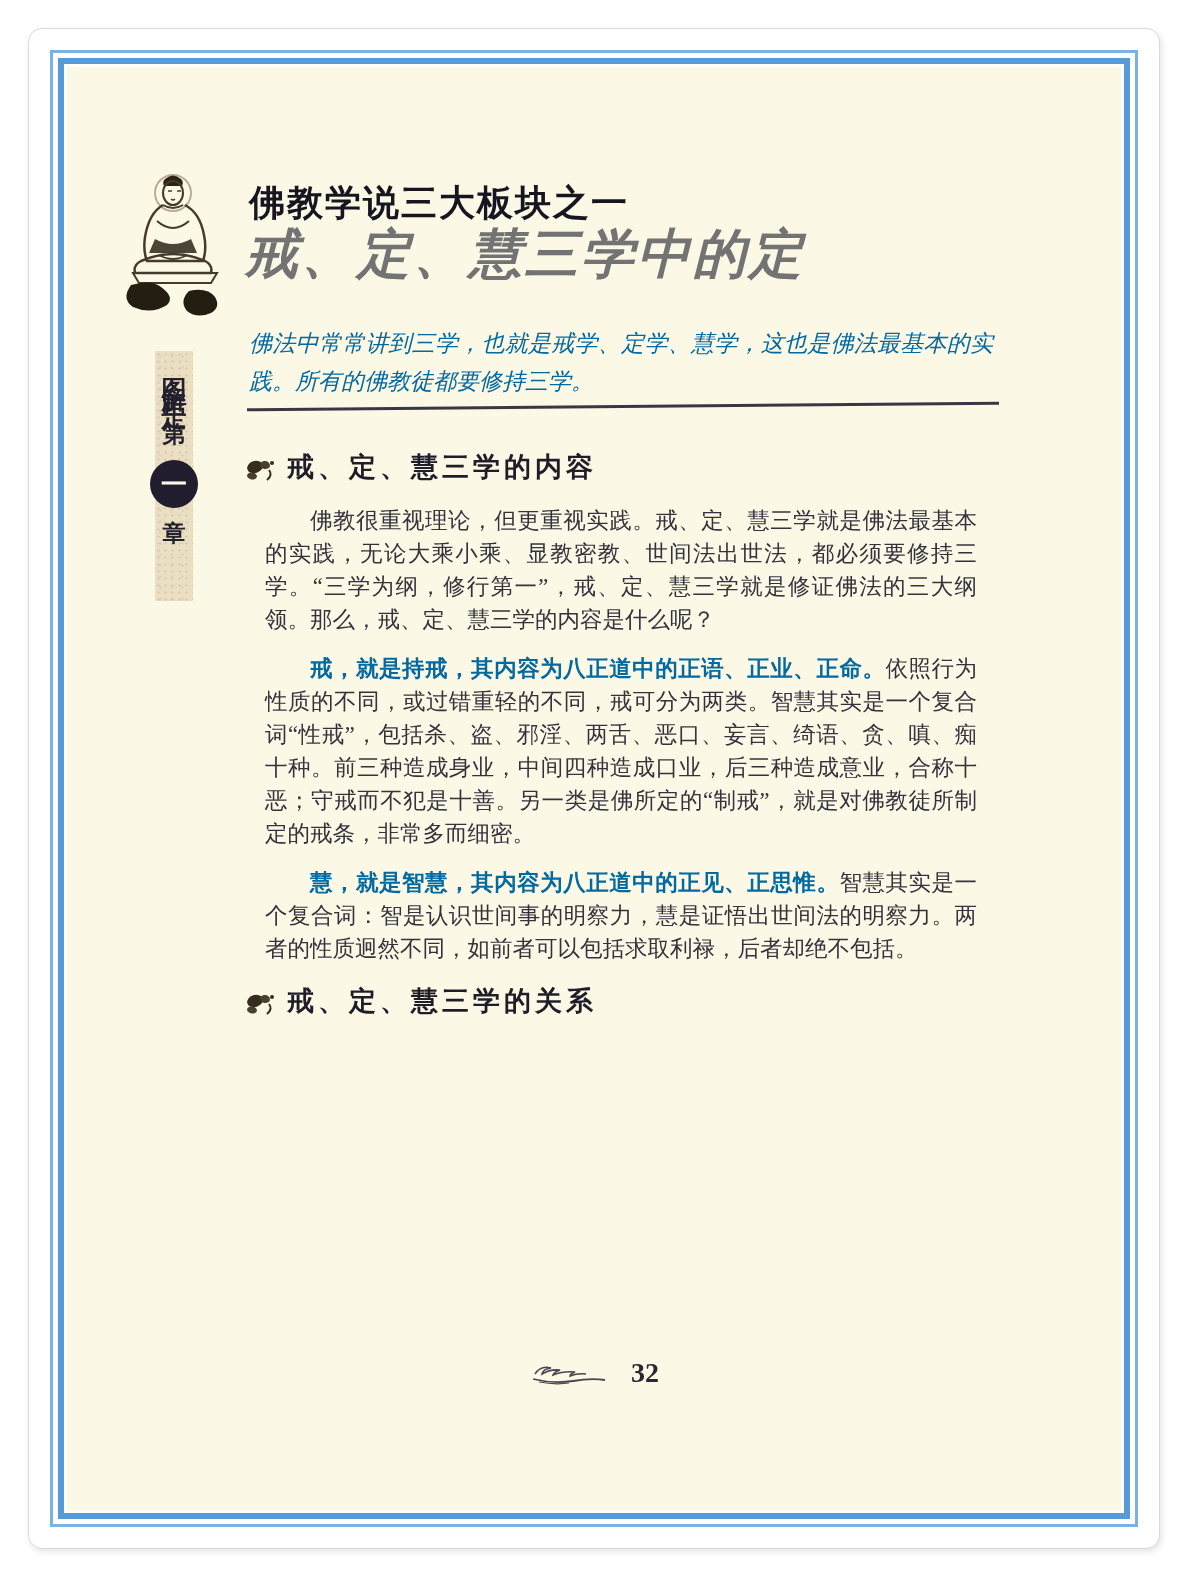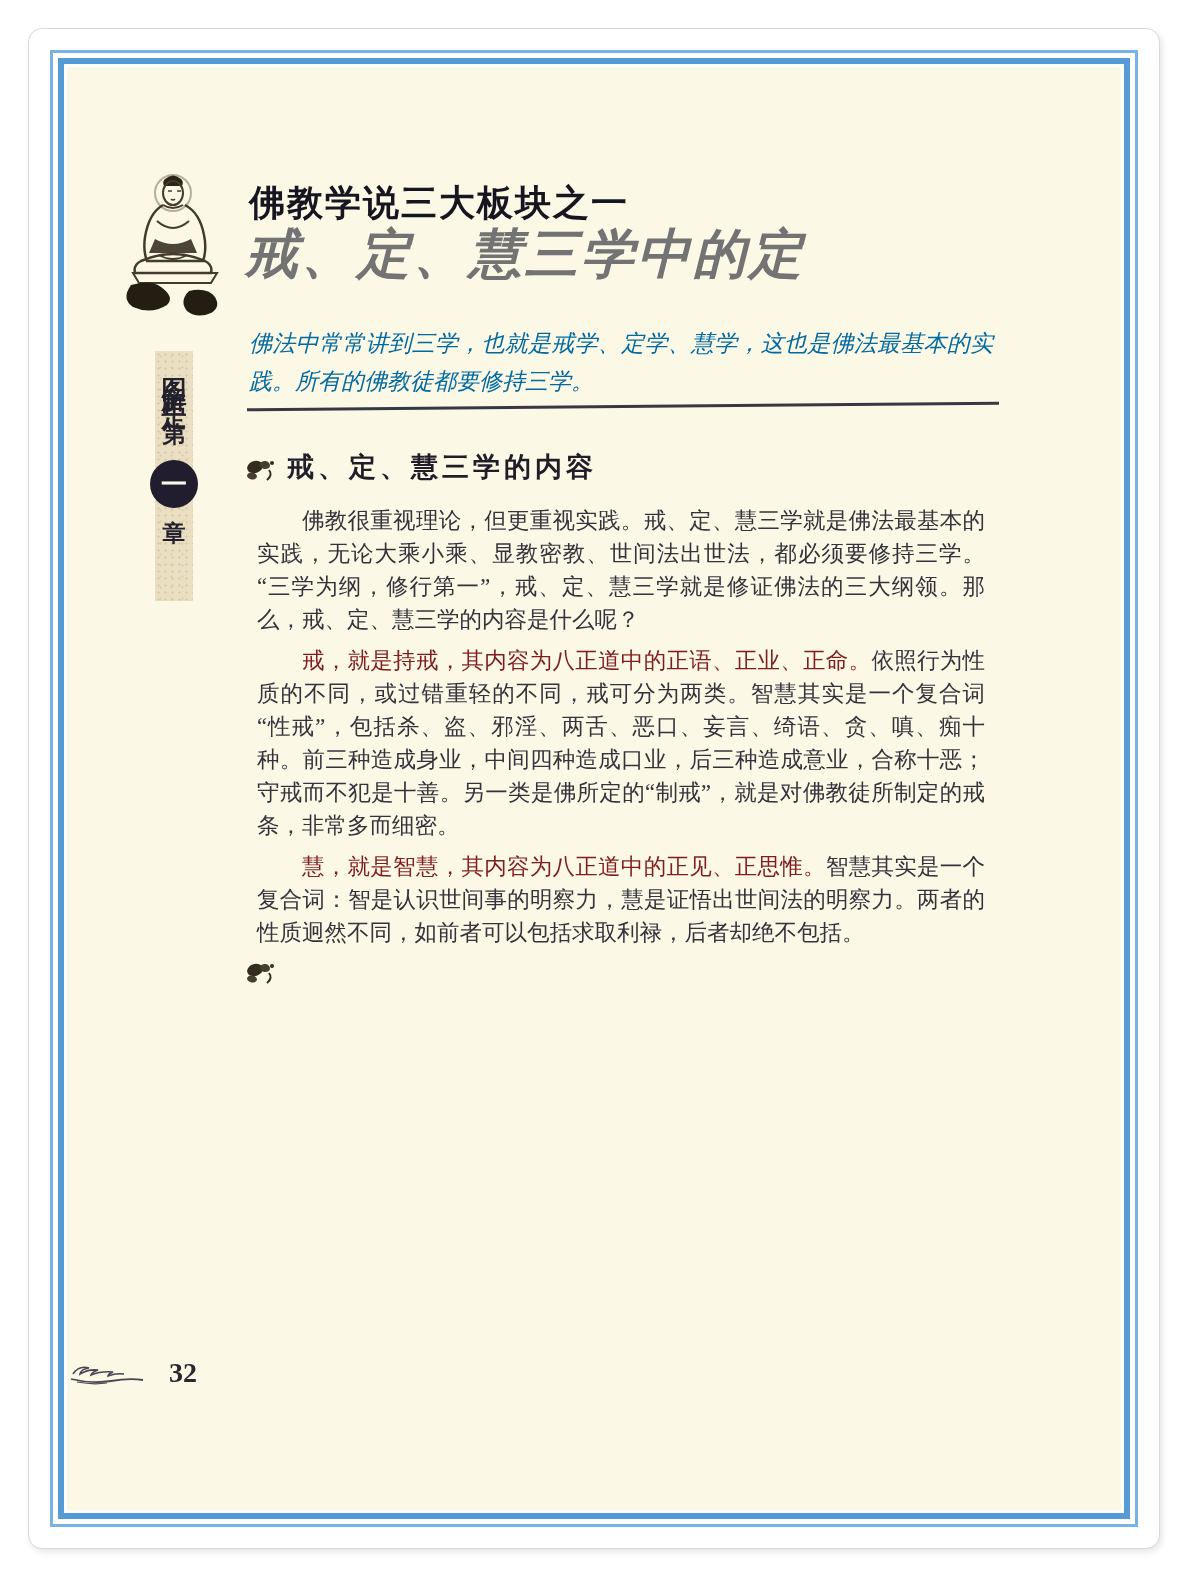--- a/index.html
+++ b/index.html
@@ -47,27 +47,27 @@
         font-weight:bold;font-size:26px;margin-top:10px;flex:none;}
   .strip-suffix{font-weight:bold;font-size:23px;color:#23202e;margin-top:10px;}
 
   
   .content{position:absolute;left:182px;top:380px;width:744px;}
   .sec-heading{display:flex;align-items:flex-end;gap:8px;
         font-weight:900;font-size:27px;color:#201d29;letter-spacing:4px;
         line-height:40px;margin:0 0 17px 0;}
   .sec-heading.second{margin-top:11px;}
   .sec-icon{flex:none;width:34px;height:30px;margin-left:-4px;}
-  .content p{margin:8px;font-size:22.5px;line-height:33px;text-align:justify;
+  .content p{margin:16px;font-size:22.5px;line-height:33px;text-align:justify;
         text-indent:2em;color:#35323c;}
-  .content p .lead{font-weight:normal;color:#7f1d1d;}
+  .content p .lead{font-weight:bold;color:#0369a1;}
 
   
   .footer{position:absolute;left:0;right:0;top:1290px;
-        display:flex;align-items:center;justify-content:flex-start;gap:24px;}
+        display:flex;align-items:center;justify-content:center;gap:24px;}
   .flourish{width:78px;height:26px;}
   .pagenum{font-size:28px;color:#2a2733;font-weight:bold;}
 </style>
 </head>
 <body>
 
 <div class="card">
   <div class="border-thin"></div>
   <div class="border-thick"></div>
 
@@ -124,20 +124,21 @@
       <p><span class="lead">慧，就是智慧，其内容为八正道中的正见、正思惟。</span><span>智慧其实是一个复合词：智是认识世间事的明察力，慧是证悟出世间法的明察力。两者的性质迥然不同，如前者可以包括求取利禄，后者却绝不包括。</span></p>
 
       <div class="sec-heading second">
         <svg class="sec-icon" viewBox="0 0 34 30" xmlns="http://www.w3.org/2000/svg">
           <ellipse cx="10" cy="10" rx="8" ry="6" fill="#332c1f" transform="rotate(-18 10 10)"></ellipse>
           <ellipse cx="20" cy="8" rx="5" ry="4" fill="#47402e" transform="rotate(14 20 8)"></ellipse>
           <ellipse cx="7" cy="19" rx="5" ry="3.5" fill="#47402e" transform="rotate(10 7 19)"></ellipse>
           <path d="M24 13 q4 5 -2 10" stroke="#332c1f" stroke-width="2" fill="none"></path>
           <circle cx="27" cy="6" r="2" fill="#332c1f"></circle>
         </svg>
+        <span>戒、定、慧三学的关系</span>
       </div>
 
     </div>
 
     <div class="footer">
       <svg class="flourish" viewBox="0 0 78 26" fill="none" xmlns="http://www.w3.org/2000/svg">
         <path d="M6 14 q6 -9 16 -6 q-8 1 -9 6 q8 -5 18 -4 q-6 2 -7 5 q10 -4 22 -3 q-5 2 -5 4 q8 -3 16 -2" stroke="#4a4550" stroke-width="1.6"></path>
         <path d="M4 19 q20 5 40 2 q18 -3 32 -1" stroke="#4a4550" stroke-width="1.8"></path>
         <path d="M10 22 q16 3 30 1" stroke="#4a4550" stroke-width="1.2"></path>
       </svg>

